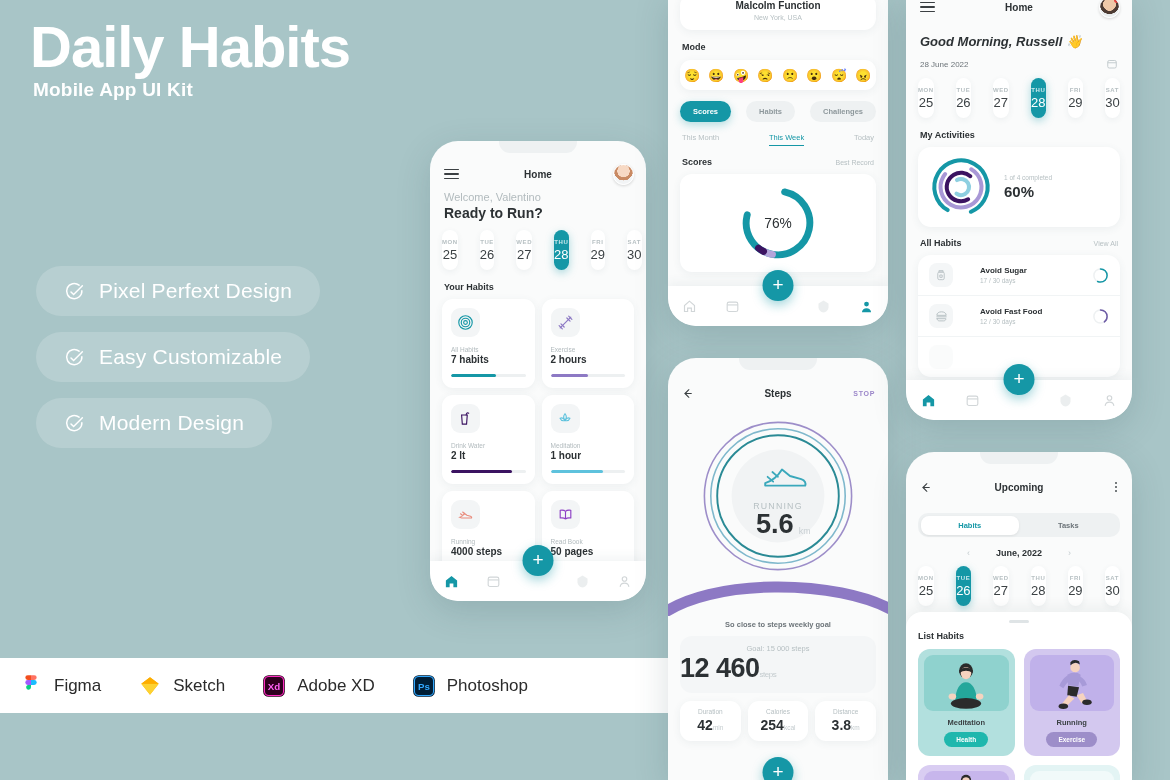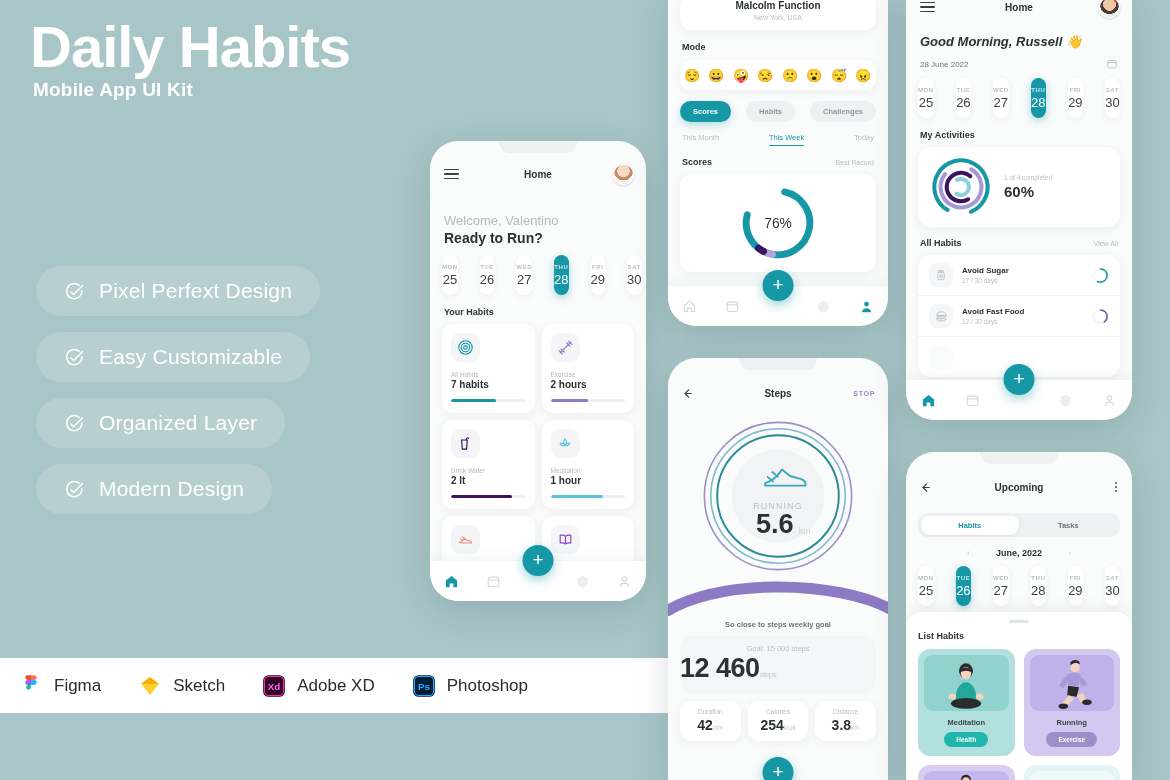--- a/index.html
+++ b/index.html
@@ -101,21 +101,21 @@
   .navic { width:15px; height:15px; opacity:.45; }
   .navic.active { opacity:1; }
   .fab {
     position:absolute; left:50%; transform:translateX(-50%);
     width:31px; height:31px; border-radius:50%; background:#1597a6;
     color:#fff; font-size:19px; line-height:29px; text-align:center; font-weight:300;
     box-shadow:0 4px 11px rgba(21,151,166,.4); z-index:5;
   }
 
   
-  .welcome { font-size:13px; color:#b2bbbe; padding:0 14px; margin-top:22px; }
+  .welcome { font-size:11px; color:#b2bbbe; padding:0 14px; margin-top:0; }
   .headline { font-size:14px; font-weight:bold; color:#2c3134; padding:0 14px; margin-top:2px; }
   .habit-grid { display:grid; grid-template-columns:1fr 1fr; gap:7px; padding:0 12px; margin-top:7px; }
   .habit-card {
     background:#fff; border-radius:11px; padding:9px 9px 11px;
     box-shadow:0 2px 8px rgba(60,90,95,0.07);
   }
   .habit-ic-box {
     width:29px; height:29px; border-radius:9px; background:#f3f5f6;
     display:flex; align-items:center; justify-content:center; margin-bottom:9px;
   }
@@ -175,21 +175,21 @@
   .greet { font-size:13px; font-weight:bold; color:#2c3134; padding:0 14px; margin-top:10px;font-style:italic; }
   .date-row { display:flex; align-items:center; justify-content:space-between; padding:0 14px; margin-top:9px; }
   .date-txt { font-size:8px; color:#6c7479; }
   .act-card {
     background:#fff; margin:7px 12px 0; border-radius:13px; padding:9px 12px;
     display:flex; align-items:center; gap:12px; box-shadow:0 2px 8px rgba(60,90,95,0.07);
   }
   .act-meta-lab { font-size:6.5px; color:#b7c0c3; }
   .act-meta-val { font-size:15px; font-weight:bold; color:#2c3134; margin-top:2px; }
   .habit-list { background:#fff; margin:7px 12px 0; border-radius:13px; box-shadow:0 2px 8px rgba(60,90,95,0.07); overflow:hidden; }
-  .habit-row { display:flex; align-items:center; gap:9px; padding:8px 11px; border-bottom:1px solid #f1f4f5; }
+  .habit-row { display:flex; align-items:center; gap:27px; padding:8px 11px; border-bottom:1px solid #f1f4f5; }
   .habit-row:last-child { border-bottom:none; }
   .hr-ic { width:24px; height:24px; border-radius:8px; background:#f4f6f7; display:flex; align-items:center; justify-content:center; flex:0 0 24px; }
   .hr-name { font-size:8px; font-weight:bold; color:#2c3134; }
   .hr-sub { font-size:6.5px; color:#b7c0c3; margin-top:2px; }
   .hr-ring { margin-left:auto; }
 
   
   .kebab { position:absolute; right:15px; display:flex; flex-direction:column; gap:2px; }
   .kebab i { width:2px; height:2px; border-radius:50%; background:#4a5053; display:block; }
   .segctl { display:flex; background:#eef1f2; border-radius:10px; margin:9px 12px 0; padding:2.5px; }
@@ -225,27 +225,20 @@
           <path d="M20.4 11a8.7 8.7 0 1 1-3.2-6.2"></path>
         </svg>
       <span class="pill-label">Pixel Perfext Design</span>
     </div>
     <div class="pill">
       <svg class="check-ic" viewBox="0 0 24 24" fill="none" stroke="#ffffff" stroke-width="1.7" stroke-linecap="round">
           <path d="M21 5.5 11 15.5 8 12.5"></path>
           <path d="M20.4 11a8.7 8.7 0 1 1-3.2-6.2"></path>
         </svg>
       <span class="pill-label">Easy Customizable</span>
-    </div>
-    <div class="pill">
-      <svg class="check-ic" viewBox="0 0 24 24" fill="none" stroke="#ffffff" stroke-width="1.7" stroke-linecap="round">
-          <path d="M21 5.5 11 15.5 8 12.5"></path>
-          <path d="M20.4 11a8.7 8.7 0 1 1-3.2-6.2"></path>
-        </svg>
-      <span class="pill-label">Organized Layer</span>
     </div>
     <div class="pill">
       <svg class="check-ic" viewBox="0 0 24 24" fill="none" stroke="#ffffff" stroke-width="1.7" stroke-linecap="round">
           <path d="M21 5.5 11 15.5 8 12.5"></path>
           <path d="M20.4 11a8.7 8.7 0 1 1-3.2-6.2"></path>
         </svg>
       <span class="pill-label">Modern Design</span>
     </div>
   </div>
 </div>

